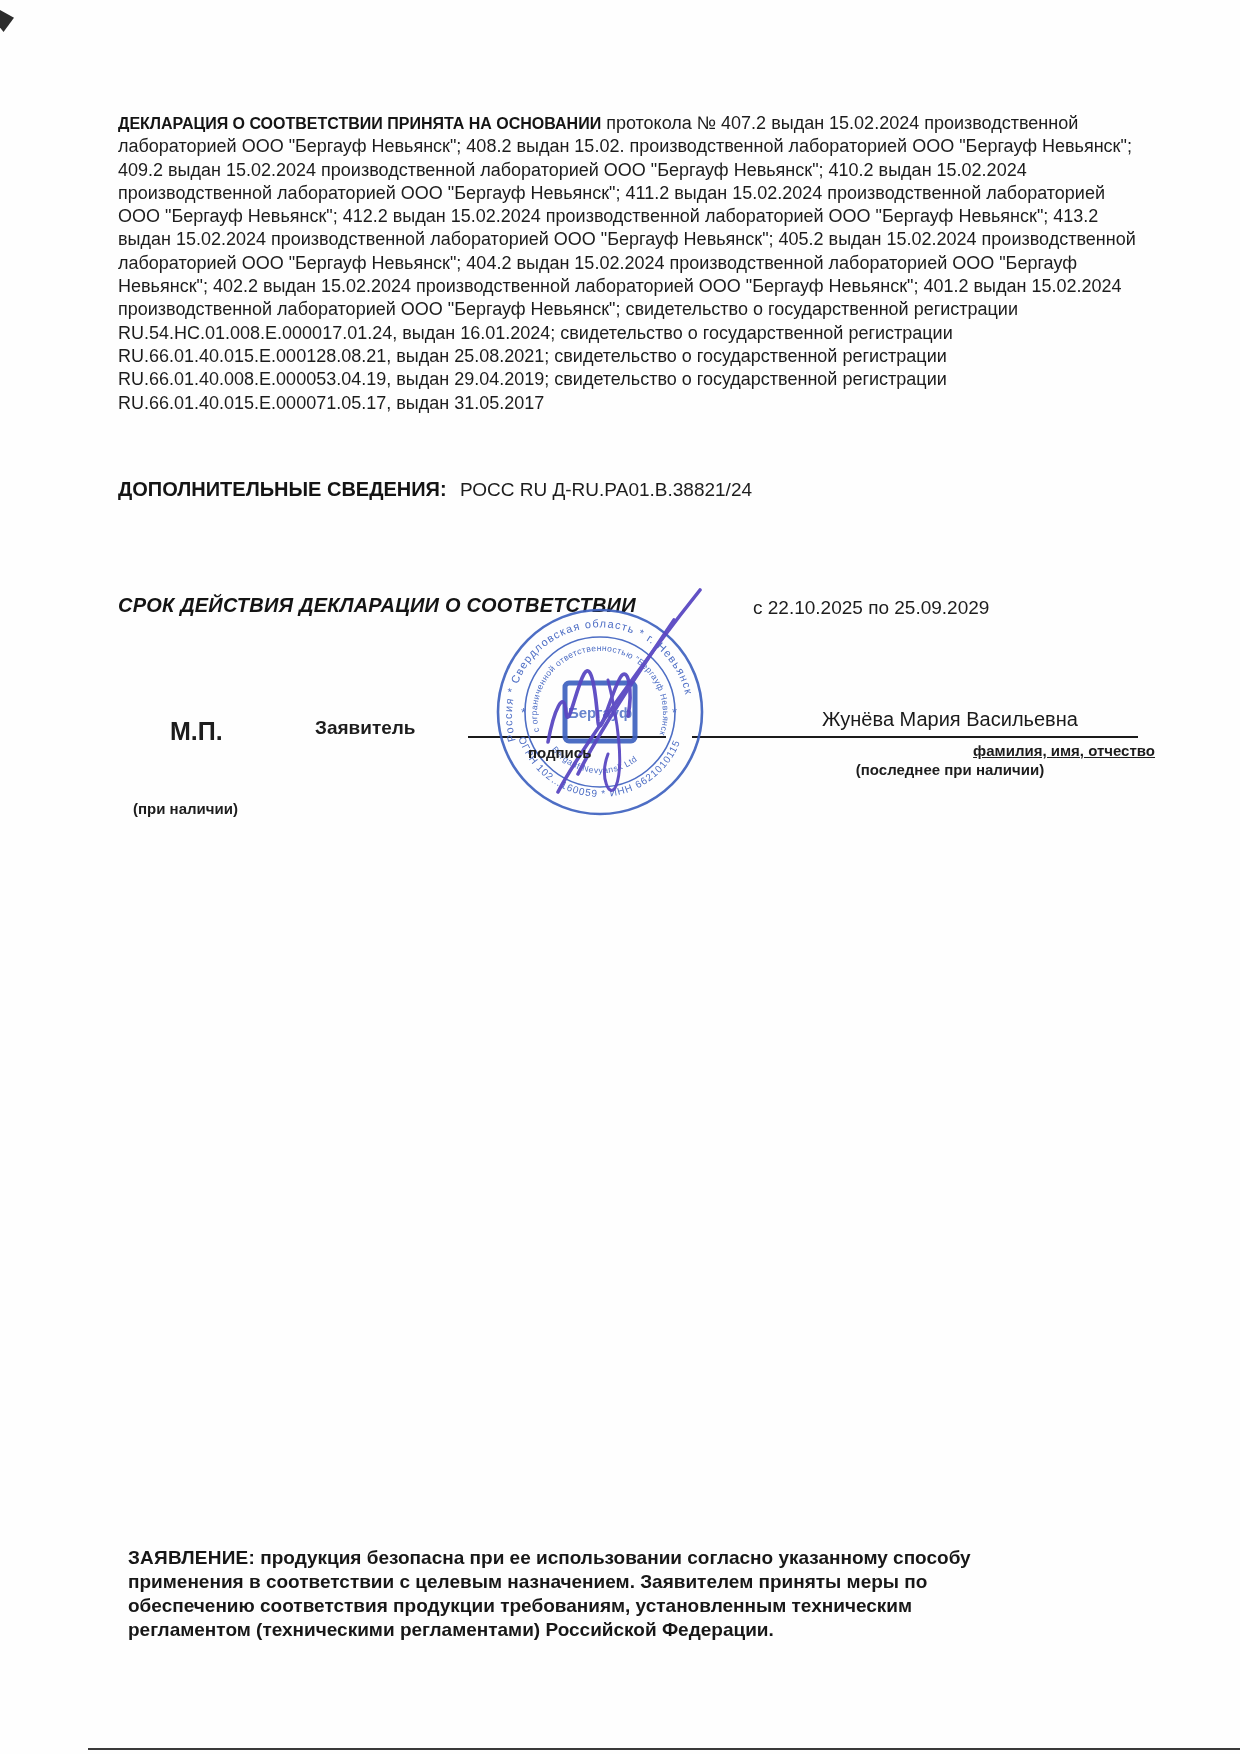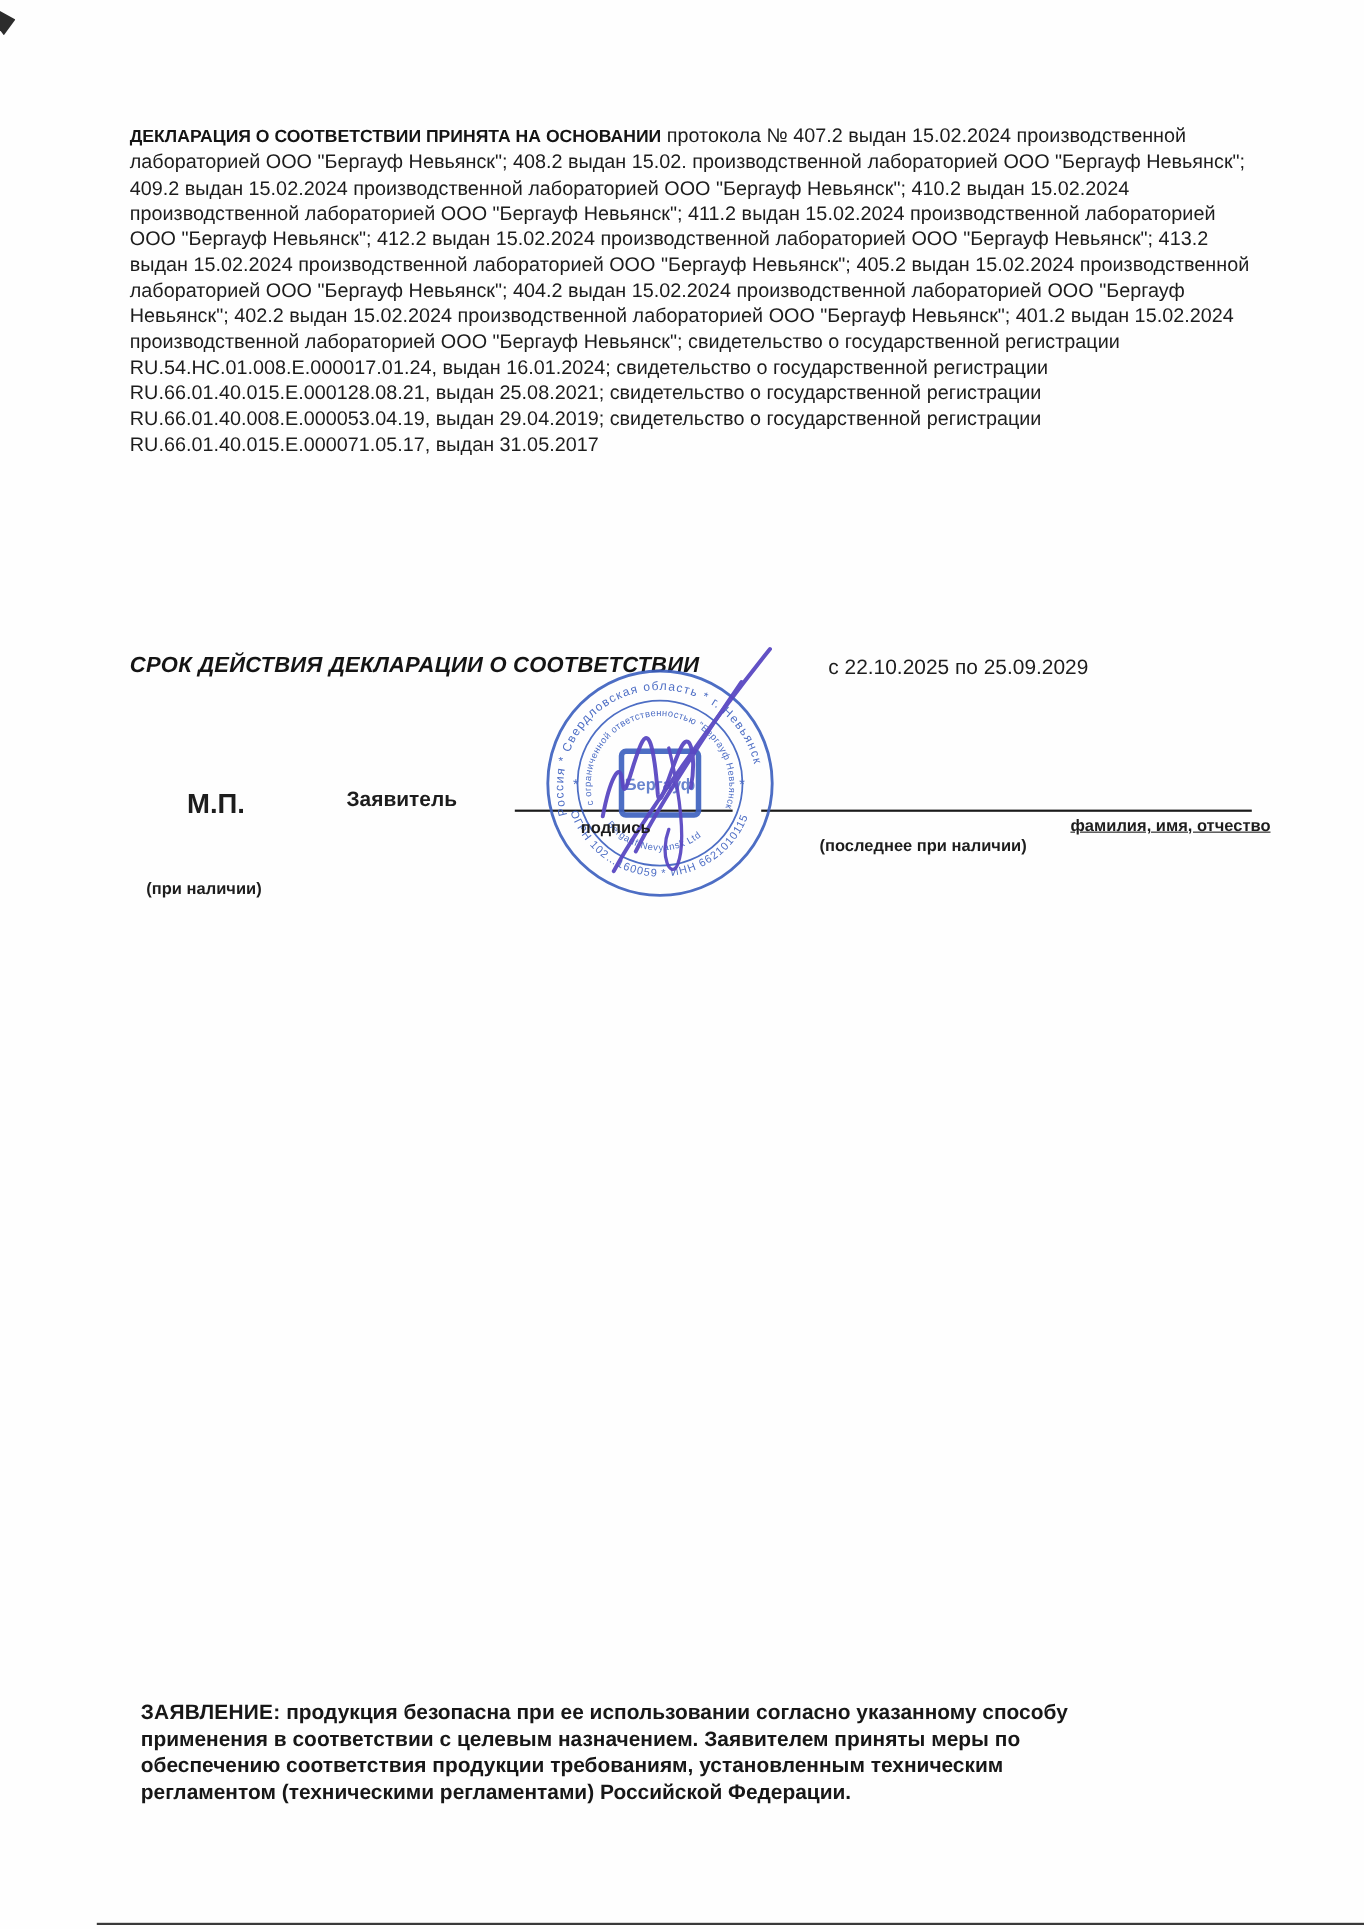--- a/index.html
+++ b/index.html
@@ -27,21 +27,21 @@
   .sig-line { height:0; border-top:2.2px solid #1a1a1a; z-index:1; }
   #line-signature { left:468px; top:736px; width:198px; }
   #line-name      { left:692px; top:736px; width:446px; }
 
   #mp-label        { left:170px; top:717px; font-size:25px; font-weight:700; }
   #mp-note         { left:133px; top:800px; font-size:15px; font-weight:700; }
   #applicant-label { left:315px; top:717px; font-size:19px; font-weight:700; }
   #signature-caption { left:528px; top:744px; font-size:15px; font-weight:700; z-index:6; }
   #applicant-name  { left:745px; top:708px; width:410px; text-align:center; font-size:20px; color:#1a1a1a; }
   #name-caption-1  { left:745px; top:742px; width:410px; text-align:right; font-size:15px; font-weight:700;text-decoration:underline; }
-  #name-caption-2  { left:745px; top:761px; width:410px; font-size:15px; font-weight:700; }
+  #name-caption-2  { left:745px; top:761px; width:410px; text-align:center; font-size:15px; font-weight:700; }
 
   #stamp-svg { left:494px; top:606px; z-index:2; filter:blur(.35px); opacity:.92; }
   #autograph-svg { left:520px; top:566px; z-index:3; opacity:.95; }
 
   #statement { left:128px; top:1546px; width:880px; font-size:19px; font-weight:700; line-height:24px; color:#171717; }
   #statement .lab { letter-spacing:.2px; }
 
   
   #scan-corner { left:0; top:10px; width:14px; height:22px; background:#2c2c2c;
                  clip-path:polygon(0 0, 100% 35%, 25% 100%, 0 80%); }
@@ -54,32 +54,37 @@
 
   <div class="abs" id="scan-corner"></div>
   <div class="abs" id="scan-bottom-line"></div>
 
 
   <div class="abs" id="basis">
     <span class="lead">ДЕКЛАРАЦИЯ О СООТВЕТСТВИИ ПРИНЯТА НА ОСНОВАНИИ</span>
     <span>протокола № 407.2 выдан 15.02.2024  производственной лабораторией ООО "Бергауф Невьянск"; 408.2 выдан 15.02. производственной лабораторией ООО "Бергауф Невьянск"; 409.2 выдан 15.02.2024  производственной лабораторией ООО "Бергауф Невьянск"; 410.2 выдан 15.02.2024  производственной лабораторией ООО "Бергауф Невьянск"; 411.2 выдан 15.02.2024  производственной лабораторией ООО "Бергауф Невьянск"; 412.2 выдан 15.02.2024  производственной лабораторией ООО "Бергауф Невьянск"; 413.2 выдан 15.02.2024 производственной лабораторией ООО "Бергауф Невьянск"; 405.2 выдан 15.02.2024  производственной лабораторией ООО "Бергауф Невьянск"; 404.2 выдан 15.02.2024  производственной лабораторией ООО "Бергауф Невьянск"; 402.2 выдан 15.02.2024  производственной лабораторией ООО "Бергауф Невьянск"; 401.2 выдан 15.02.2024  производственной лабораторией ООО "Бергауф Невьянск"; свидетельство о государственной регистрации RU.54.НС.01.008.Е.000017.01.24, выдан 16.01.2024; свидетельство о государственной регистрации RU.66.01.40.015.Е.000128.08.21, выдан 25.08.2021; свидетельство о государственной регистрации RU.66.01.40.008.Е.000053.04.19, выдан 29.04.2019; свидетельство о государственной регистрации RU.66.01.40.015.Е.000071.05.17, выдан 31.05.2017</span>
   </div>
 
+  <div class="abs" id="additional">
+    <span class="lab">ДОПОЛНИТЕЛЬНЫЕ СВЕДЕНИЯ:</span>
+    <span class="val">РОСС RU Д-RU.РА01.В.38821/24</span>
+  </div>
 
   <div class="abs" id="validity-label">СРОК ДЕЙСТВИЯ ДЕКЛАРАЦИИ О СООТВЕТСТВИИ</div>
   <div class="abs" id="validity-value">с 22.10.2025 по 25.09.2029</div>
 
   <div class="abs" id="mp-label">М.П.</div>
   <div class="abs" id="mp-note">(при наличии)</div>
   <div class="abs" id="applicant-label">Заявитель</div>
 
   <div class="abs sig-line" id="line-signature"></div>
   <div class="abs sig-line" id="line-name"></div>
 
   <div class="abs" id="signature-caption">подпись</div>
+  <div class="abs" id="applicant-name">Жунёва Мария Васильевна</div>
   <div class="abs" id="name-caption-1">фамилия, имя, отчество</div>
   <div class="abs" id="name-caption-2">(последнее при наличии)</div>
 
   <svg class="abs" id="stamp-svg" width="212" height="212" viewBox="0 0 212 212">
     <defs>
       <path id="arcTop" d="M 27,148 A 88,88 0 1 1 185,148" fill="none"></path>
       <path id="arcInner" d="M 47,130 A 63,63 0 1 1 165,130" fill="none"></path>
       <path id="arcBottom" d="M 21,118 A 86,86 0 0 0 191,118" fill="none"></path>
       <path id="arcLatin" d="M 49,128 A 61,61 0 0 0 163,128" fill="none"></path>
     </defs>

